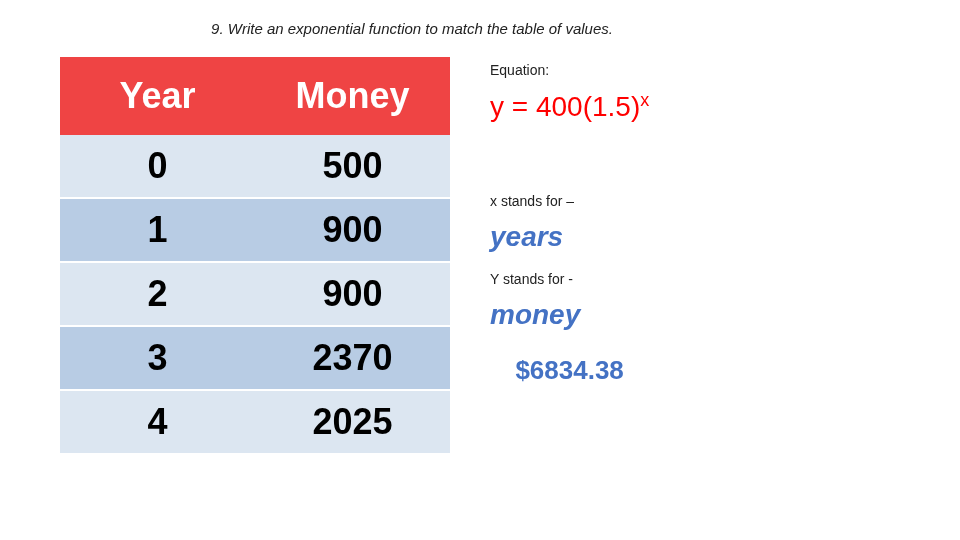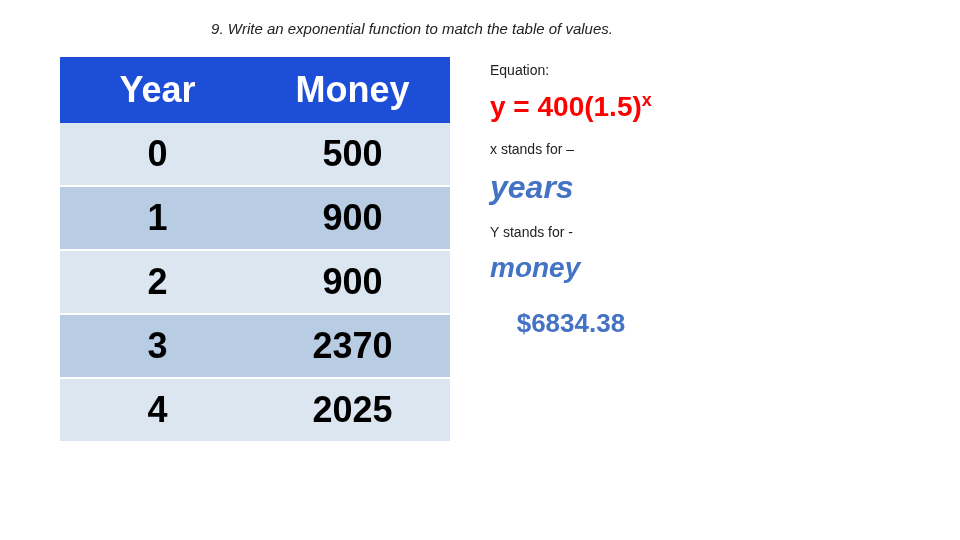--- a/index.html
+++ b/index.html
@@ -34,25 +34,25 @@
       margin-left: 20px;
     }
 
     
     .data-table {
       border-collapse: collapse;
       min-width: 390px;
     }
 
     .data-table th {
-      background-color: #1d4ed8;
+      background-color: #ef4444;
       color: #ffffff;
       font-size: 36px;
       font-weight: bold;
-      padding: 12px 0;
+      padding: 18px 0;
       text-align: center;
       width: 195px;
     }
 
     .data-table td {
       background-color: #dce6f1;
       font-size: 36px;
       font-weight: bold;
       text-align: center;
       padding: 10px 0;
@@ -73,37 +73,38 @@
     }
 
     .equation-label {
       font-size: 14px;
       color: #222;
       margin-bottom: 2px;
     }
 
     .equation-formula {
       font-size: 28px;
-      font-weight: bold;
+      font-weight: normal;
       color: #ff0000;
-      margin-bottom: 8px;
+      margin-bottom: 16px;
     }
 
     .equation-formula sup {
       font-size: 18px;
     }
 
     .x-stands-label {
       font-size: 14px;
       color: #222;
       margin-bottom: 2px;
+      margin-top: 44px;
     }
 
     .years-value {
-      font-size: 32px;
+      font-size: 28px;
       font-weight: bold;
       color: #4472c4;
       font-style: italic;
       margin-bottom: 8px;
     }
 
     .y-stands-label {
       font-size: 14px;
       color: #222;
       margin-bottom: 2px;

